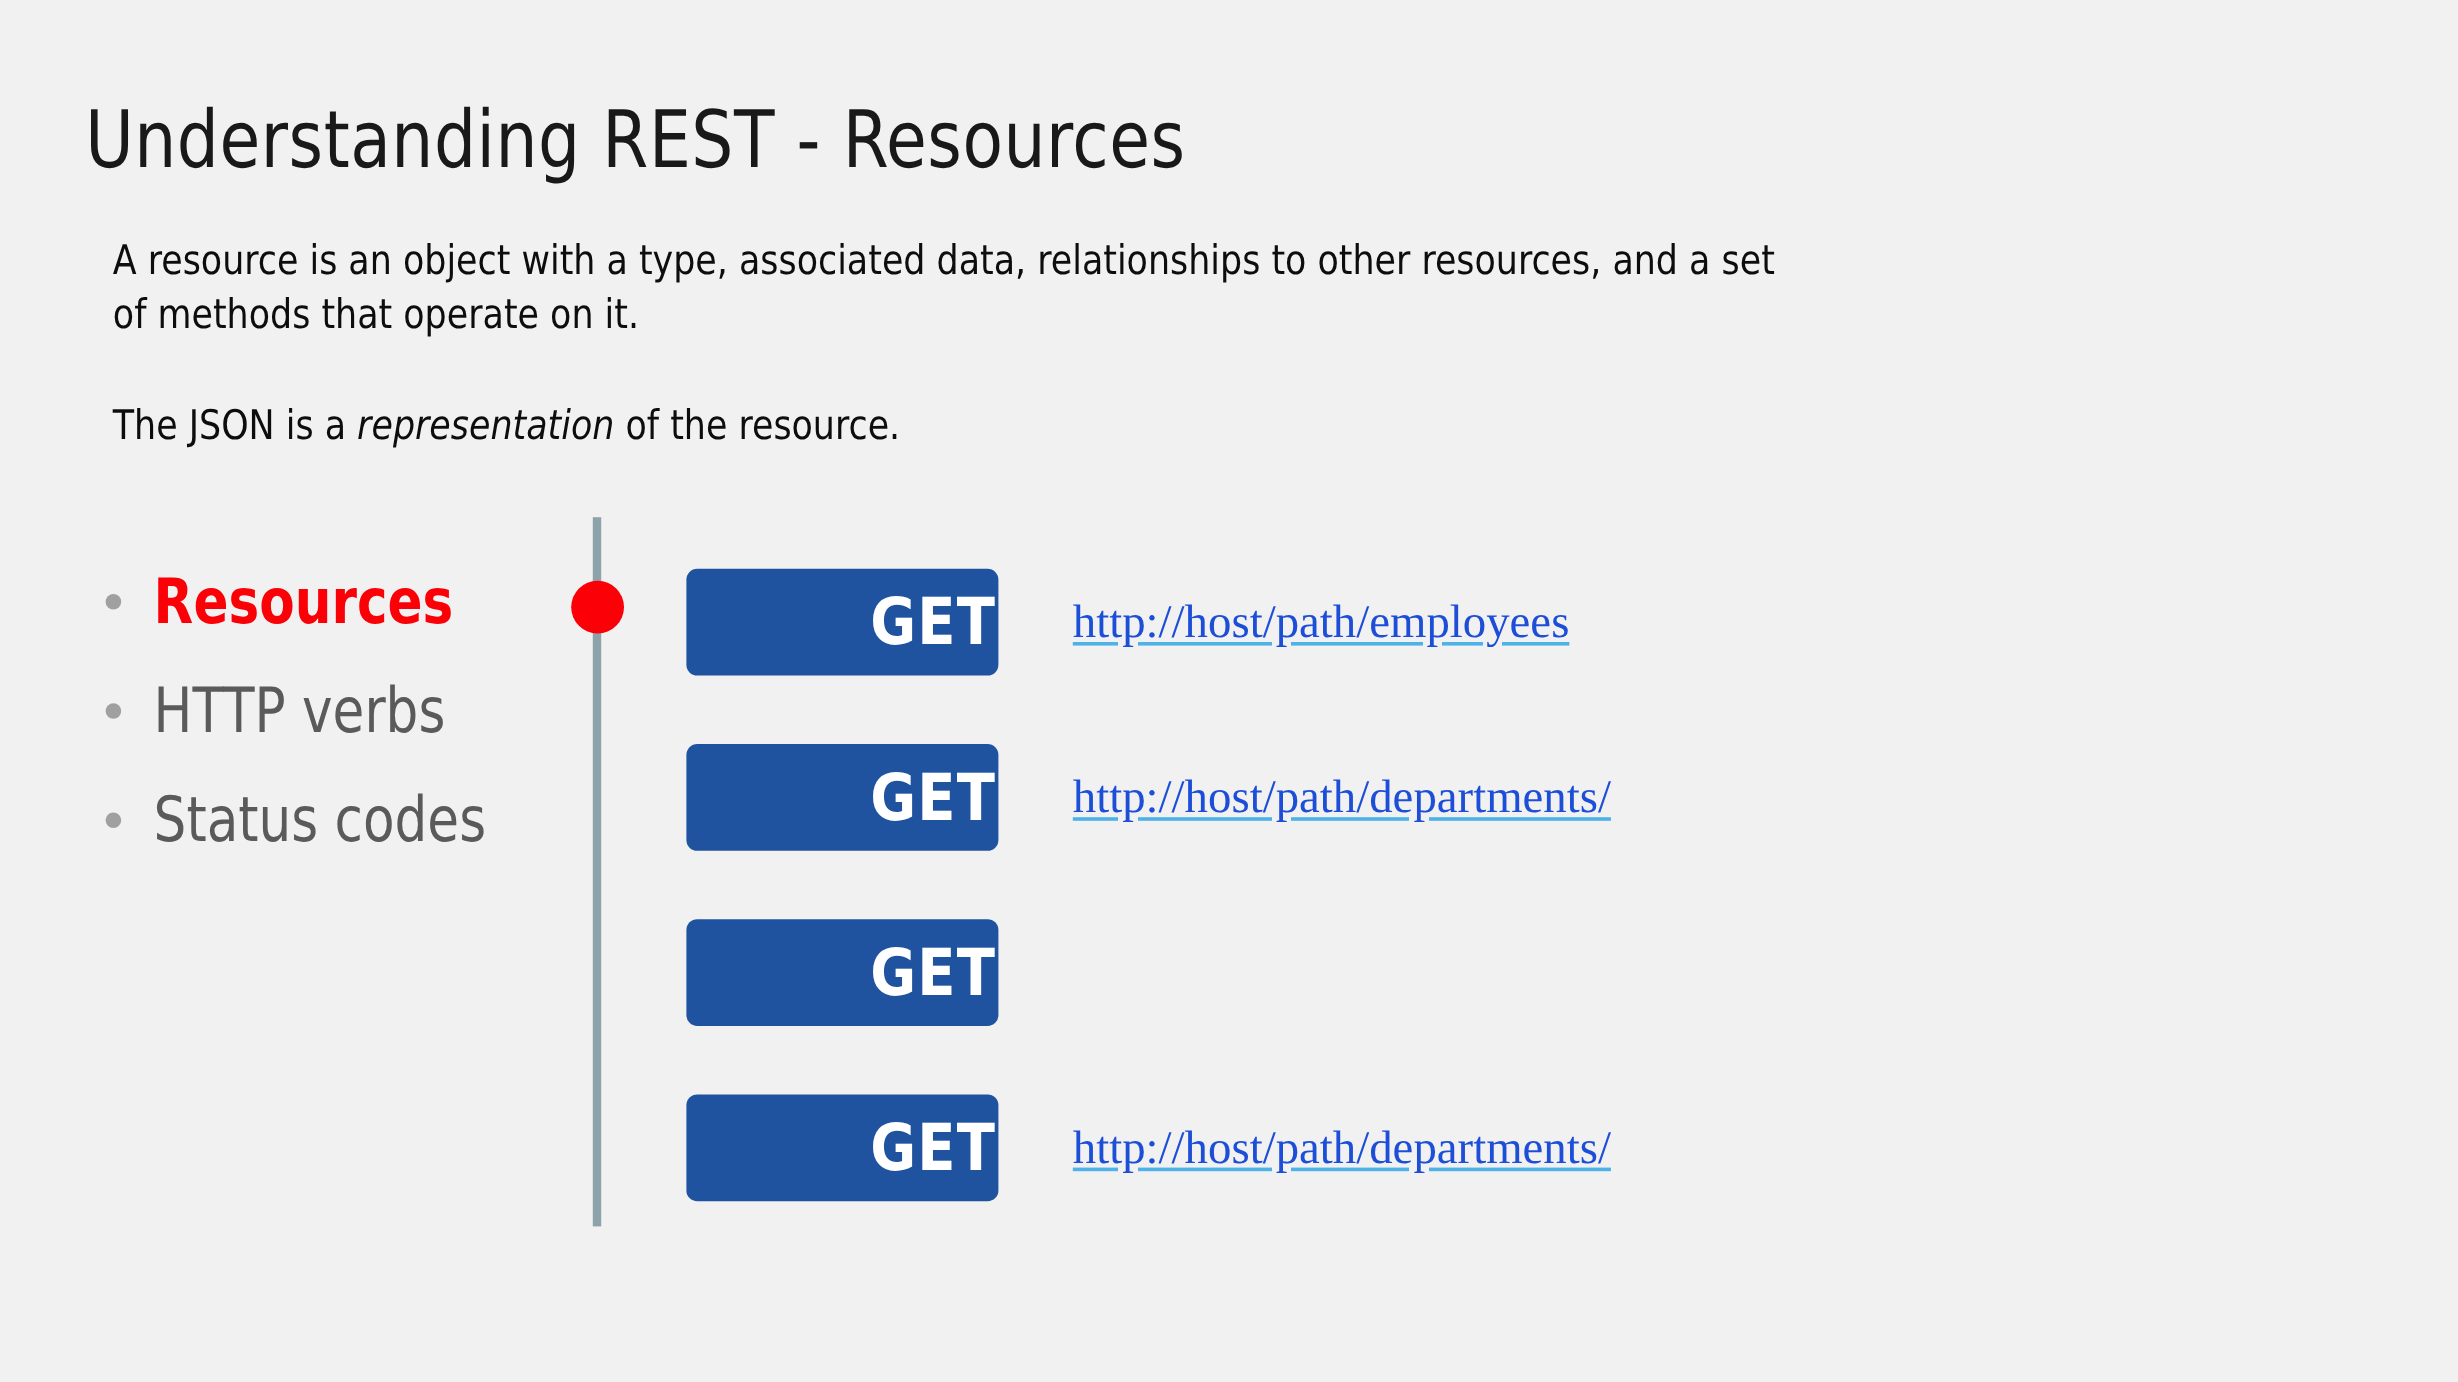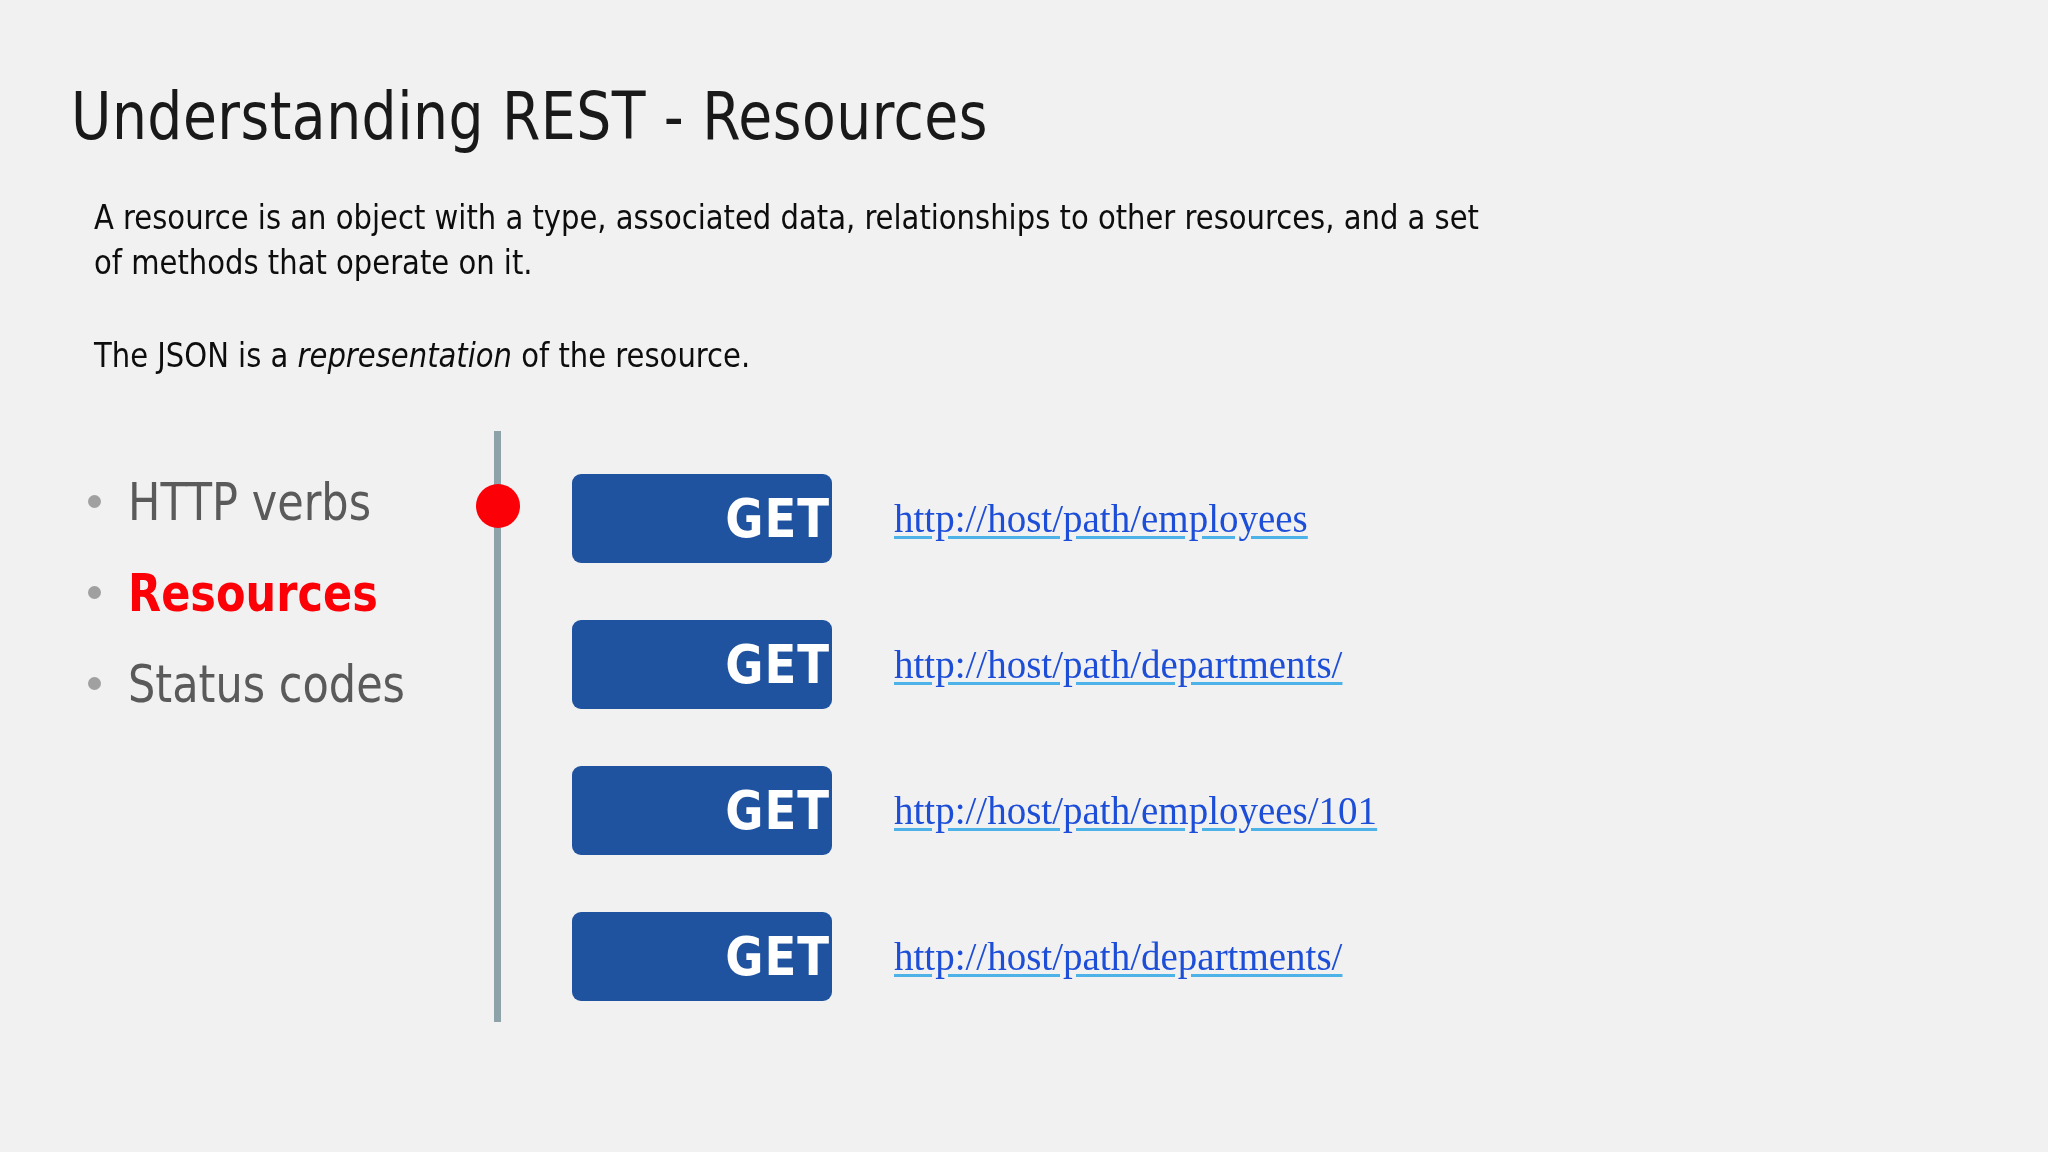--- a/index.html
+++ b/index.html
@@ -176,25 +176,25 @@
 
   <h1 id="slide-title">Understanding REST - Resources</h1>
 
   <p class="body-text" id="paragraph-1">A resource is an object with a type, associated data, relationships to other resources, and a set of methods that operate on it.</p>
 
   <p class="body-text" id="paragraph-2"><span>The JSON is a </span><span class="italic-word">representation</span><span> of the resource.</span></p>
 
   <div id="bullet-list">
     <div class="bullet-row">
       <span class="bullet-dot"></span>
-      <span class="bullet-label">HTTP verbs</span>
+      <span class="bullet-label accent">Resources</span>
     </div>
     <div class="bullet-row">
       <span class="bullet-dot"></span>
-      <span class="bullet-label accent">Resources</span>
+      <span class="bullet-label">HTTP verbs</span>
     </div>
     <div class="bullet-row">
       <span class="bullet-dot"></span>
       <span class="bullet-label">Status codes</span>
     </div>
   </div>
 
   <div id="timeline-line"></div>
   <div id="timeline-marker"></div>
 
@@ -211,21 +211,20 @@
       <button class="verb-button">
         <span class="verb-label">GET</span>
       </button>
       <a class="request-url">http://host/path/departments/</a>
     </div>
 
     <div class="request-row">
       <button class="verb-button">
         <span class="verb-label">GET</span>
       </button>
-      <a class="request-url">http://host/path/employees/101</a>
     </div>
 
     <div class="request-row">
       <button class="verb-button">
         <span class="verb-label">GET</span>
       </button>
       <a class="request-url">http://host/path/departments/</a>
     </div>
 
   </div>

